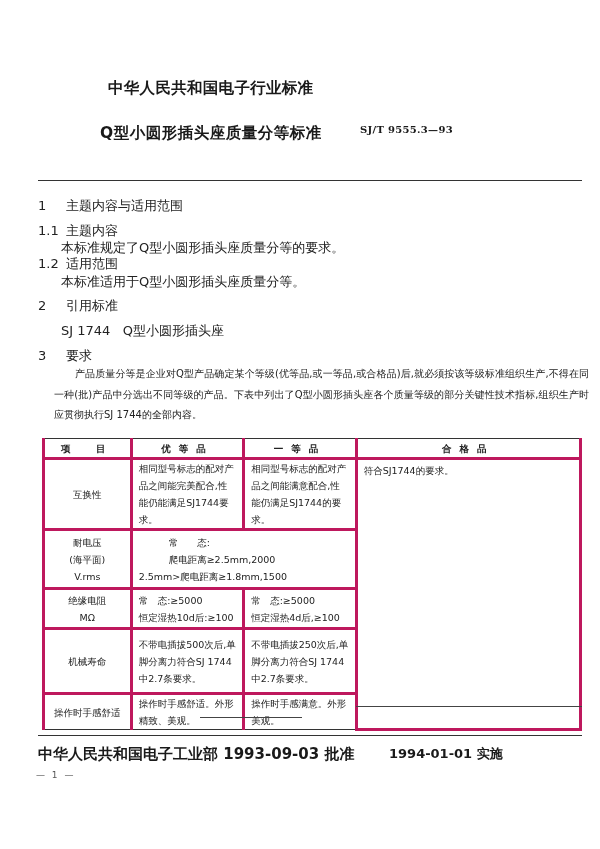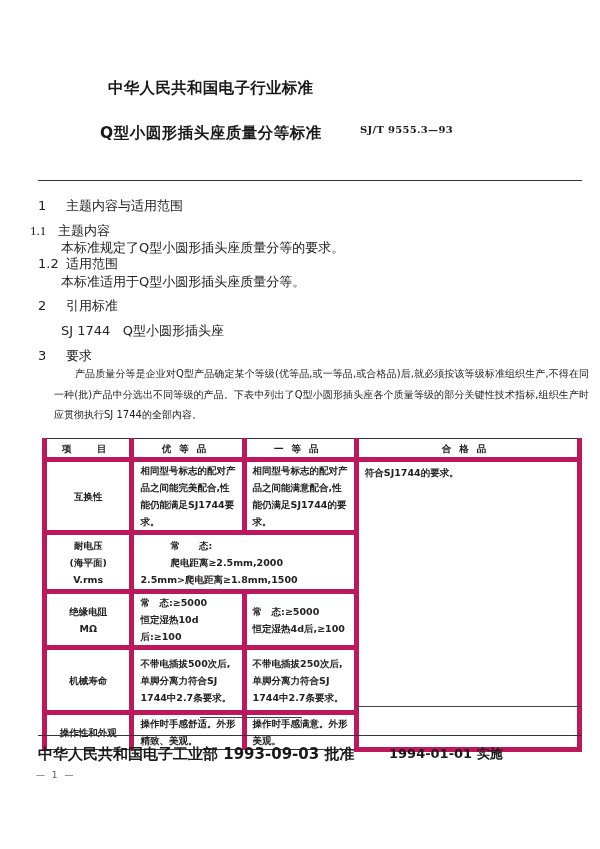--- a/index.html
+++ b/index.html
@@ -8,21 +8,21 @@
   .abs { position: absolute; white-space: nowrap; }
   .std-org { left: 108px; top: 78px; font-size: 15.5px; font-weight: bold; letter-spacing: 0.3px; }
   .doc-title { left: 100px; top: 123px; font-size: 15.5px; font-weight: bold; letter-spacing: 0.5px; }
   .doc-code { left: 360px; top: 124px; font-size: 10px; font-family: "DejaVu Serif", serif; font-weight: bold; letter-spacing: 0.3px; }
   .rule { position: absolute; height: 0; border-top: 1.5px solid #333; }
   .rule.thin { border-top: 1px solid #444; }
   .sec { font-size: 13px; color: #222; }
   .num { display: inline-block; width: 28px; }
   .para { left: 54px; top: 364px; width: 535px; font-size: 10px; line-height: 20.5px; white-space: normal; text-indent: 21px; color: #222; text-align: justify; }
   table.spec { position: absolute; left: 42px; top: 438px; width: 540px; border-collapse: collapse; font-size: 9.5px; color: #222; }
-  table.spec td, table.spec th { border: 5px solid #be185d; padding: 0 6px; vertical-align: middle; line-height: 17px; font-weight: bold; }
+  table.spec td, table.spec th { border: 3px solid #be185d; padding: 0 6px; vertical-align: middle; line-height: 17px; font-weight: normal; }
   table.spec th { height: 18px; letter-spacing: 8px; text-align: center; font-weight: bold; }
   table.spec tr.head th { border-top: 1.5px solid #333; }
   table.spec td.item { text-align: center; }
   table.spec td.left { text-align: left; }
   .footer-rule-short { left: 200px; top: 717px; width: 102px; border-top: 1.5px solid #444; }
   .footer-left { left: 38px; top: 745px; font-size: 15px; font-weight: bold; }
   .footer-right { left: 389px; top: 745px; font-size: 13px; font-weight: bold; }
   .page-num { left: 36px; top: 770px; font-size: 9px; color: #555; letter-spacing: 2px; }
 </style>
 </head>
@@ -31,21 +31,21 @@
 <div class="abs std-org">中华人民共和国电子行业标准</div>
 <div class="abs doc-title">Q型小圆形插头座质量分等标准</div>
 <div class="abs doc-code">SJ/T 9555.3—93</div>
 
 <div class="rule" style="left:38px; top:180px; width:544px;"></div>
 
 <div class="abs sec" style="left:38px; top:197px;">
   <span class="num">1</span><span>主题内容与适用范围</span>
 </div>
 
-<div class="abs sec" style="left:30px; top:222px;font-family:Liberation Serif, serif;">
+<div class="abs sec" style="left:38px; top:222px;">
   <span class="num">1.1</span><span>主题内容</span>
 </div>
 <div class="abs sec" style="left:61px; top:239px;">本标准规定了Q型小圆形插头座质量分等的要求。</div>
 
 <div class="abs sec" style="left:38px; top:255px;">
   <span class="num">1.2</span><span>适用范围</span>
 </div>
 <div class="abs sec" style="left:61px; top:273px;">本标准适用于Q型小圆形插头座质量分等。</div>
 
 <div class="abs sec" style="left:38px; top:297px;">
@@ -104,21 +104,21 @@
       <div>常　态:≥5000</div>
       <div>恒定湿热4d后,≥100</div>
     </td>
   </tr>
   <tr style="height:65px;">
     <td class="item">机械寿命</td>
     <td class="left" style="white-space:normal;">不带电插拔500次后,单脚分离力符合SJ 1744中2.7条要求。</td>
     <td class="left" style="white-space:normal;">不带电插拔250次后,单脚分离力符合SJ 1744中2.7条要求。</td>
   </tr>
   <tr style="height:34px;">
-    <td class="item" style="border-bottom:1.5px solid #333;">操作性和外观</td>
+    <td class="item" style="border-bottom:1.5px solid #333;">操作时手感舒适</td>
     <td class="left" style="white-space:normal; border-bottom:1.5px solid #333;">操作时手感舒适。外形精致、美观。</td>
     <td class="left" style="white-space:normal; border-bottom:1.5px solid #333;">操作时手感满意。外形美观。</td>
   </tr>
 </tbody>
   </table>
 
 <div class="rule thin" style="left:356px; top:706px; width:226px;"></div>
 
 <div class="rule footer-rule-short"></div>
 

